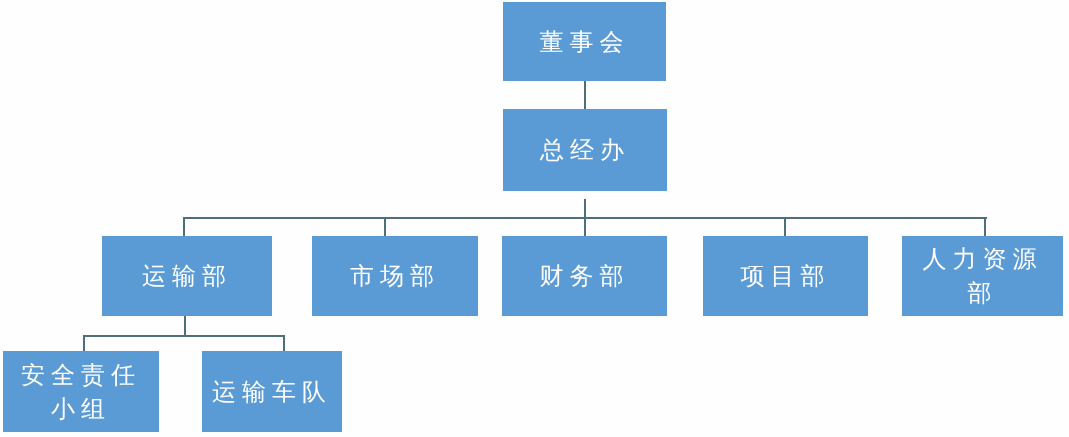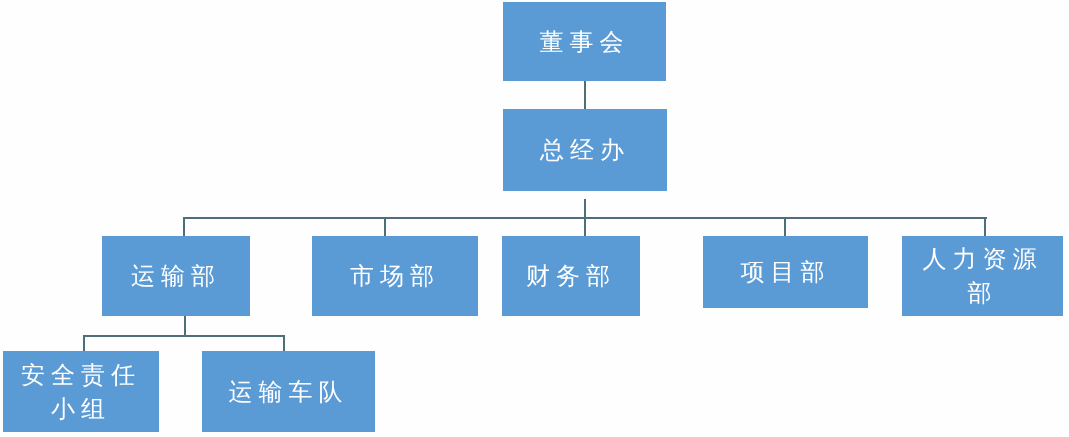--- a/index.html
+++ b/index.html
@@ -33,27 +33,27 @@
     line-height: 34px;
     padding: 0 9px;
   }
   .line {
     position: absolute;
     background: var(--connector);
   }
   
   .n-board     { left: 503px; top: 2px;   width: 163px; height: 79px; }
   .n-gm        { left: 503px; top: 109px; width: 164px; height: 82px; }
-  .n-transport { left: 102px; top: 236px; width: 148px; height: 80px; text-align: right; }
+  .n-transport { left: 102px; top: 236px; width: 170px; height: 80px; text-align: right; }
   .n-market    { left: 303px; top: 236px; width: 166px; height: 80px; margin-left: 9px; }
-  .n-finance   { left: 502px; top: 236px; width: 138px; height: 80px; }
-  .n-project   { left: 703px; top: 236px; width: 165px; height: 72px; }
+  .n-finance   { left: 502px; top: 236px; width: 165px; height: 80px; }
+  .n-project   { left: 703px; top: 236px; width: 165px; height: 80px; }
   .n-hr        { left: 902px; top: 236px; width: 161px; height: 80px; }
   .n-safety    { left: 3px;   top: 351px; width: 156px; height: 81px; }
-  .n-fleet     { left: 202px; top: 351px; width: 173px; height: 81px; text-align: right; }
+  .n-fleet     { left: 202px; top: 351px; width: 140px; height: 81px; text-align: right; }
   
   .c-board-gm   { left: 584px; top: 81px;  width: 2px;   height: 36px; }
   .c-gm-bus     { left: 584px; top: 199px; width: 2px;   height: 19px; }
   .c-bus        { left: 183px; top: 217px; width: 804px; height: 2px;  }
   .c-d-transport{ left: 183px; top: 219px; width: 2px;   height: 17px; }
   .c-d-market   { left: 384px; top: 219px; width: 2px;   height: 17px; }
   .c-d-finance  { left: 584px; top: 219px; width: 2px;   height: 17px; }
   .c-d-project  { left: 784px; top: 219px; width: 2px;   height: 17px; }
   .c-d-hr       { left: 984px; top: 219px; width: 2px;   height: 17px; }
   .c-trans-bus  { left: 184px; top: 316px; width: 2px;   height: 19px; }

